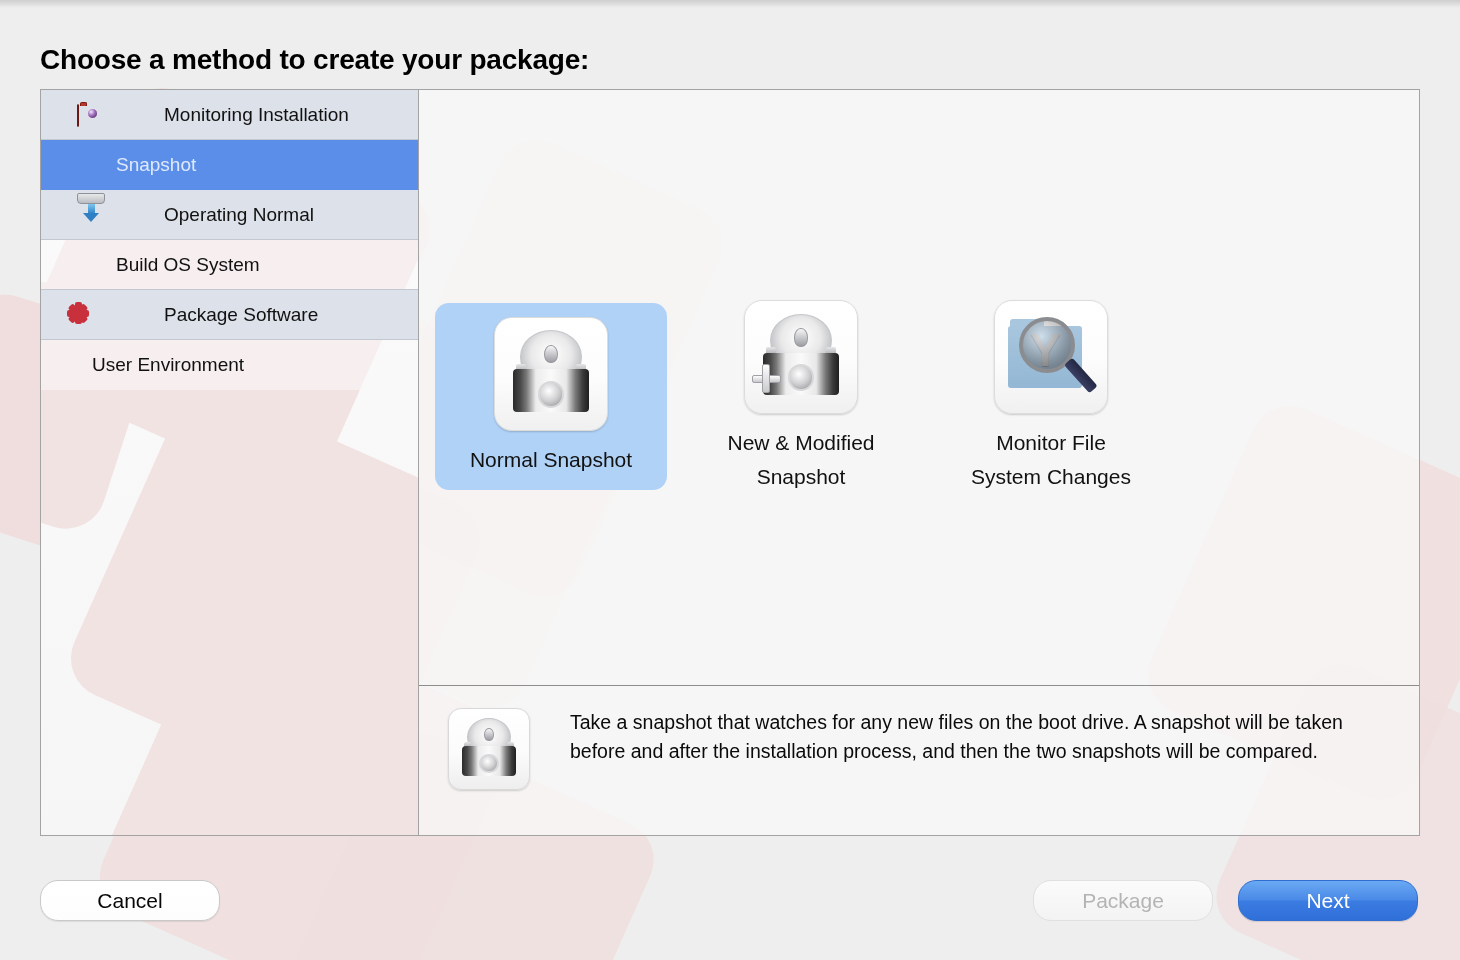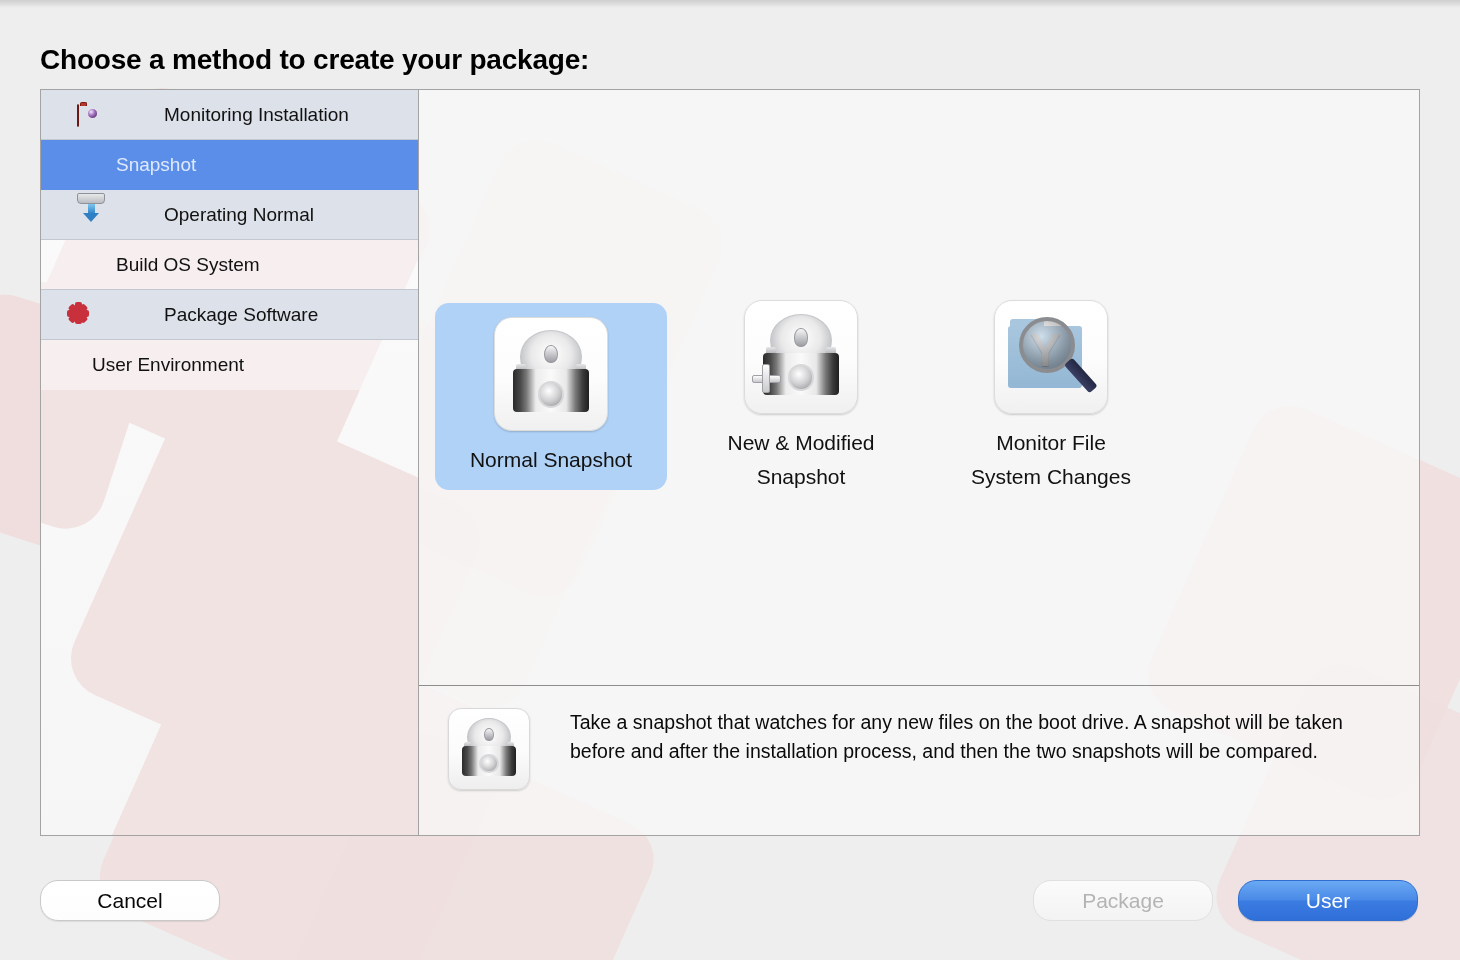--- a/index.html
+++ b/index.html
@@ -596,14 +596,14 @@
       </div>
       <div id="desc-text">Take a snapshot that watches for any new files on the boot drive. A snapshot will be taken before and after the installation process, and then the two snapshots will be compared.</div>
     </div>
 
   </div>
 </div>
 
 <div id="footer">
   <div class="btn" id="btn-cancel">Cancel</div>
   <div class="btn" id="btn-previous">Package</div>
-  <div class="btn" id="btn-next">User</div>
+  <div class="btn" id="btn-next">Next</div>
 </div>
 
 </body></html>

